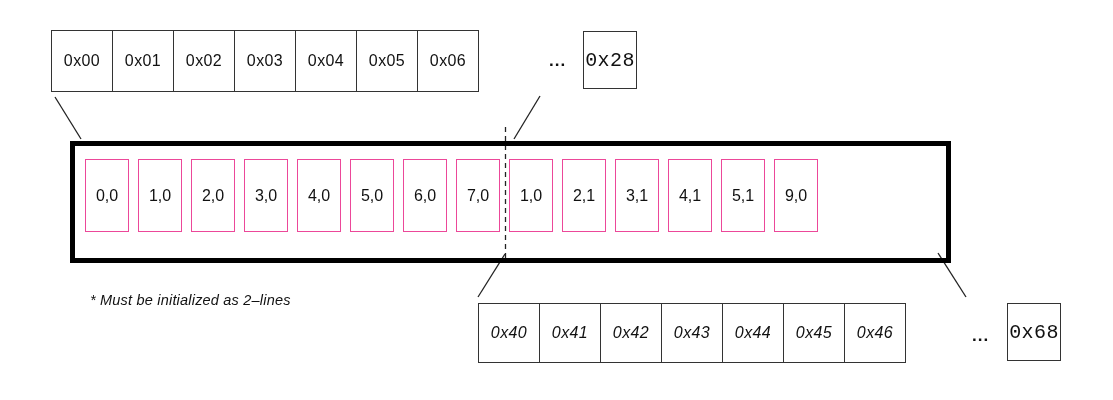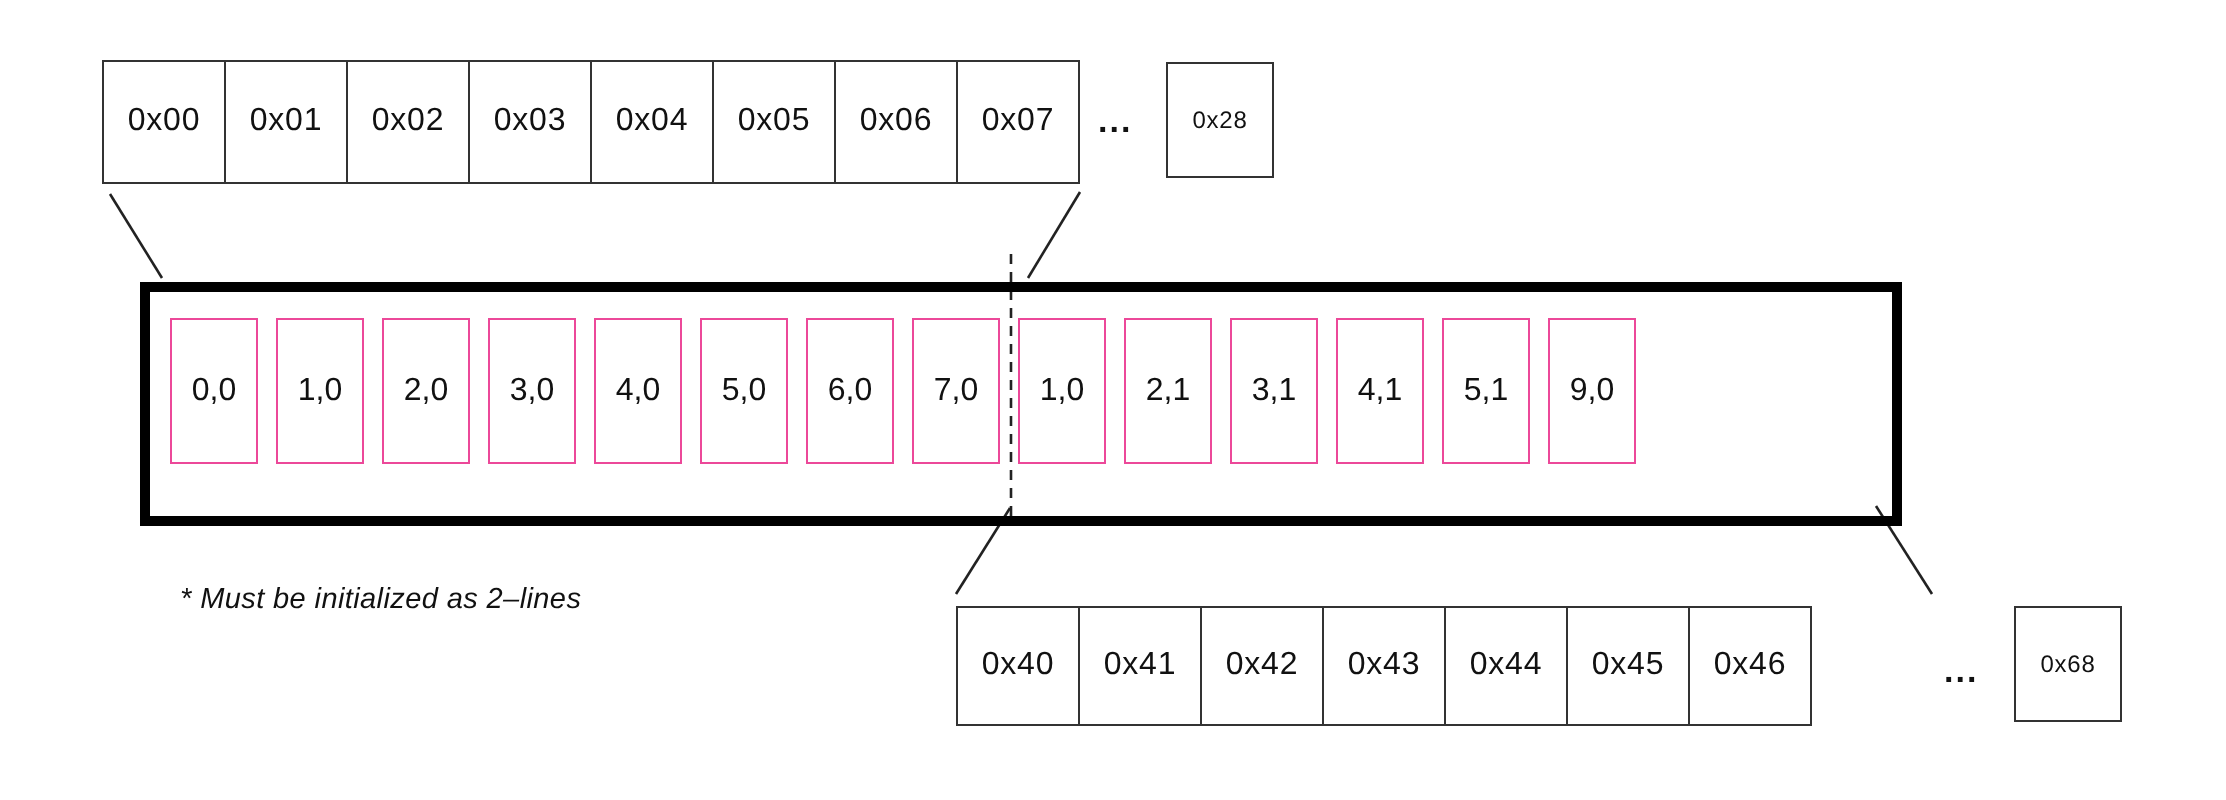--- a/index.html
+++ b/index.html
@@ -21,32 +21,33 @@
     margin-left: -1px;
     background: #ffffff;
     display: flex;
     align-items: center;
     justify-content: center;
     font-size: 16px;
     letter-spacing: 0.4px;
   }
   .mem-cell:first-child { margin-left: 0; }
   .row-top .mem-cell { height: 60px; }
-  .row-bottom .mem-cell { height: 58px; }
+  .row-bottom .mem-cell { height: 58px; font-style: italic; }
   .lone-cell {
     position: absolute;
     box-sizing: content-box;
     border: 1px solid #333333;
     background: #ffffff;
     display: flex;
     align-items: center;
     justify-content: center;
-    font-size: 12px;
+    font-size: 20px;
     letter-spacing: 0.4px;
     z-index: 2;
+    font-family: Liberation Mono, monospace;
   }
   .ellipsis {
     position: absolute;
     font-size: 17px;
     font-weight: bold;
     letter-spacing: 1px;
     z-index: 2;
   }
   
   .cache-line {
@@ -106,21 +107,20 @@
   </svg>
 
   <div class="mem-row row-top" style="left:51px; top:30px;">
     <div class="mem-cell">0x00</div>
     <div class="mem-cell">0x01</div>
     <div class="mem-cell">0x02</div>
     <div class="mem-cell">0x03</div>
     <div class="mem-cell">0x04</div>
     <div class="mem-cell">0x05</div>
     <div class="mem-cell">0x06</div>
-    <div class="mem-cell">0x07</div>
   </div>
   <div class="ellipsis" style="left:549px; top:51px;">...</div>
   <div class="lone-cell" style="left:583px; top:31px; width:52px; height:56px;">0x28</div>
 
   <div class="cache-line">
     <div class="cache-slot">0,0</div>
     <div class="cache-slot">1,0</div>
     <div class="cache-slot">2,0</div>
     <div class="cache-slot">3,0</div>
     <div class="cache-slot">4,0</div>

